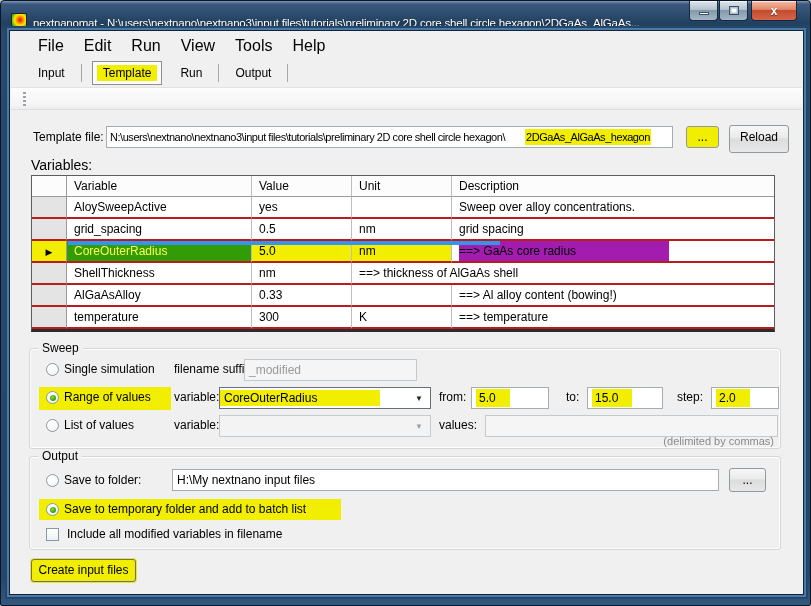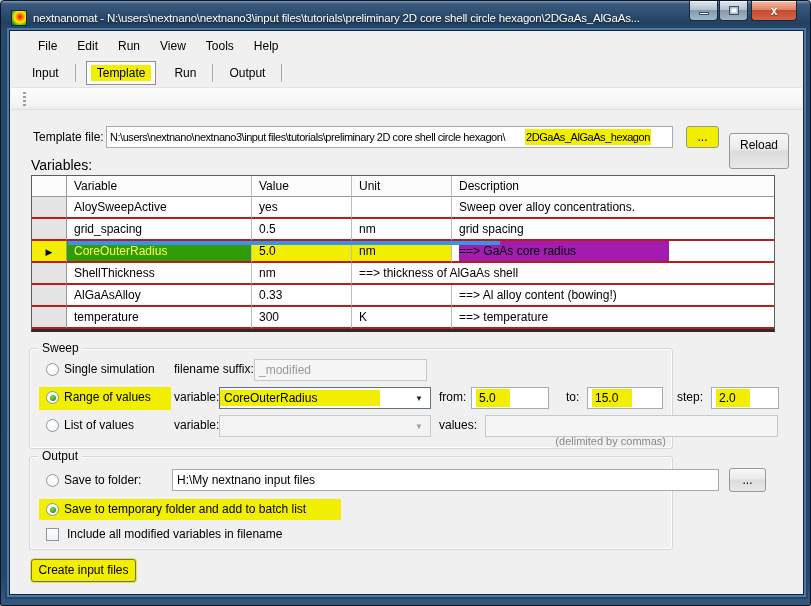--- a/index.html
+++ b/index.html
@@ -3,21 +3,21 @@
 <meta charset="utf-8">
 <style>
   * { margin:0; padding:0; box-sizing:border-box; }
   body { background:#c8c8c8; font-family:"Liberation Sans", sans-serif; }
 
   .window { position:relative; width:811px; height:606px;
     background:linear-gradient(180deg,#7e99b6 0px,#3b5a7e 3px,#22405f 22px,#2a4a6c 30px,#25456a 95%,#35587d 100%);
     border:1px solid #0a1626; border-radius:4px 4px 2px 2px; overflow:hidden; }
 
   
-  .titlebar { position:absolute; left:10px; top:6px; right:140px; height:22px; display:flex; align-items:center; gap:6px; }
+  .titlebar { position:absolute; left:10px; top:6px; right:140px; height:22px; display:flex; align-items:flex-end; gap:6px; }
   .app-icon { width:16px; height:16px; flex:0 0 16px; border:1px solid #16283e;
     background:radial-gradient(circle at 58% 42%, #e01000 0%, #ff8a00 28%, #ffe800 48%, #86c400 68%, #0c7a34 88%, #0a5c60 100%); }
   .title-text { color:#ffffff; font-size:11.5px; letter-spacing:-0.2px; white-space:nowrap; overflow:hidden; text-shadow:0 1px 2px rgba(0,0,0,.6); }
 
   .winbtns { position:absolute; top:0px; right:13px; display:flex; }
   .winbtn { height:20px; border:1px solid #17293f; border-top:none; border-radius:0 0 4px 4px;
     background:linear-gradient(180deg,#dee6ec 0%,#b4c2cf 45%,#8699ab 50%,#a3b7c8 100%);
     display:flex; align-items:center; justify-content:center; margin-left:1px; box-shadow:inset 0 1px 0 rgba(255,255,255,.65); }
   .winbtn.min, .winbtn.max { width:29px; }
   .winbtn.close { width:46px; margin-left:3px;
@@ -25,24 +25,24 @@
   .glyph-min { width:10px; height:3px; background:#fff; border:1px solid #39506b; margin-top:6px; }
   .glyph-max { width:10px; height:9px; border:1px solid #39506b; background:#fff; box-shadow:inset 0 0 0 1.5px #aebccb; }
   .glyph-close { color:#fff; font-size:12px; font-weight:bold; text-shadow:0 1px 1px rgba(0,0,0,.5); }
 
   
   .client { position:absolute; left:9px; top:30px; width:793px; height:563px; background:#f0f0f0;
     box-shadow:0 0 0 1px #10243c, 0 0 0 3px #4d7aa5, 0 0 0 5px #23466b; }
 
   
   .menubar { position:absolute; left:0; top:3px; height:24px; display:flex; align-items:center; padding-left:18px; }
-  .menu-item { font-size:12px; color:#000; padding:4px 10px; }
-
-  
-  .tabstrip { position:absolute; left:0; top:29px; height:25px; display:flex; align-items:center; padding-left:10px; }
+  .menu-item { font-size:16px; color:#000; padding:4px 10px; }
+
+  
+  .tabstrip { position:absolute; left:0; top:29px; height:25px; display:flex; align-items:center; padding-left:16px; }
   .tab { font-size:12px; color:#000; padding:4px 12px; }
   .tab-sep { width:1px; height:18px; background:#a8a8a8; margin:0 4px; }
   .tab.selected { border:1px solid #8f8f8f; background:#fcfcfc; padding:3px 4px; margin:0 6px; }
   .tab.selected .hl { background:#f2ee00; padding:1px 6px; display:inline-block; }
 
   
   .toolbar { position:absolute; left:1px; top:56px; right:1px; height:23px;
     background:linear-gradient(180deg,#fdfdfd,#f4f4f4 80%,#ececec); border-top:1px solid #e3e3e3; border-bottom:1px solid #dedede; }
   .grip { position:absolute; left:12px; top:4px; width:3px; height:15px;
     background:repeating-linear-gradient(180deg,#9aa1a8 0 2px, transparent 2px 4px); }
@@ -51,21 +51,21 @@
   .tpl-row { position:absolute; left:0; top:93px; width:100%; height:26px; }
   .lbl { font-size:12px; color:#000; position:absolute; white-space:nowrap; }
   .tpl-row .lbl { left:23px; top:6px; }
   .textbox { position:absolute; background:#fff; border:1px solid #a5acb2; font-size:11px; color:#000;
     display:flex; align-items:center; padding:0 3px; white-space:nowrap; overflow:hidden; }
   .tpl-path { left:96px; top:2px; width:567px; height:22px; letter-spacing:-0.45px;gap:20px; }
   .tpl-path .hl-tail { background:#f2ee00; padding:2px 1px; }
   .btn { position:absolute; font-size:12px; color:#000; text-align:center;
     background:linear-gradient(180deg,#f7f7f7,#eaeaea 45%,#dcdcdc 50%,#e8e8e8); border:1px solid #8e9aa3; border-radius:3px; }
   .dots-btn { left:676px; top:2px; width:33px; height:22px; background:#f2ee00; line-height:20px; }
-  .reload-btn { left:719px; top:1px; width:60px; height:36px; line-height:22px;margin-top:8px; }
+  .reload-btn { left:719px; top:1px; width:60px; height:28px; line-height:22px; }
 
   
   .vars-label { position:absolute; left:21px; top:126px; font-size:14px; }
   .grid { position:absolute; left:21px; top:144px; width:744px; background:#fff;
     border:1px solid #5c5c5c; border-bottom:3px solid #2c2c2c; font-size:12px; }
   .grow { display:flex; height:22px; position:relative; }
   .grow.header { height:21px; }
   .cell { border-right:1px solid #bdbdbd; border-bottom:2px solid #b91c1c; padding-left:7px; line-height:21px;
     white-space:nowrap; overflow:hidden; }
   .header .cell { background:#fcfcfc; border-bottom:1px solid #9a9a9a; }
@@ -75,21 +75,21 @@
   .c-unit { width:100px; flex:0 0 100px; }
   .c-desc { flex:1; border-right:none; }
   .grow.selected .c-ind { background:#f2ee00; }
   .grow.selected .c-var { background:#319c05; color:#ffff4d; }
   .grow.selected .c-val, .grow.selected .c-unit { background:#f2ee00; }
   .grow.selected .c-desc .desc-hl { background:#a21caf; display:inline-block; width:210px; }
   .sel-arrow { font-size:9px; color:#000; line-height:22px; }
   .blue-strip { position:absolute; left:36px; top:0; width:432px; height:4px; background:#3595ec; }
 
   
-  .groupbox { position:absolute; left:19px; width:644px; border:1px solid #d6d6d6; border-radius:3px;
+  .groupbox { position:absolute; left:19px; width:752px; border:1px solid #d6d6d6; border-radius:3px;
     box-shadow:inset 0 0 0 1px #fdfdfd; }
   .groupbox .gb-title { position:absolute; top:-8px; left:8px; background:#f0f0f0; padding:0 4px; font-size:12px; }
   .sweep-box { top:317px; height:101px; }
   .output-box { top:425px; height:94px; }
 
   .radio { position:absolute; width:13px; height:13px; border:1px solid #8a98a3; border-radius:50%;
     background:radial-gradient(circle at 40% 35%, #ffffff 30%, #e9eef2 100%); }
   .radio.checked::after { content:""; position:absolute; left:2.5px; top:2.5px; width:6px; height:6px; border-radius:50%;
     background:radial-gradient(circle at 40% 35%, #8bdb3a 0%, #3d9e0c 65%, #2a7d08 100%); }
   .checkbox { position:absolute; width:13px; height:13px; border:1px solid #8a98a3;
@@ -225,21 +225,21 @@
         <div class="cell c-desc">==&gt; temperature</div>
       </div>
     </div>
 
     <div class="groupbox sweep-box">
       <div class="gb-title">Sweep</div>
 
       <div class="radio" style="left:16px; top:14px;"></div>
       <div class="lbl" style="left:34px; top:13px;">Single simulation</div>
       <div class="lbl" style="left:144px; top:13px;">filename suffix:</div>
-      <div class="smallbox disabled" style="left:224px; top:10px; width:173px;">_modified</div>
+      <div class="smallbox disabled" style="left:214px; top:10px; width:173px;">_modified</div>
 
       <div class="yellow-patch" style="left:9px; top:38px; width:132px; height:23px;"></div>
       <div class="radio checked" style="left:16px; top:42px;"></div>
       <div class="lbl" style="left:34px; top:41px;">Range of values</div>
       <div class="lbl" style="left:144px; top:41px;">variable:</div>
       <div class="combo" style="left:189px; top:38px; width:212px;">
         <span class="combo-text hl">CoreOuterRadius</span>
         <span class="arrow">▼</span>
       </div>
       <div class="lbl" style="left:409px; top:41px;">from:</div>

